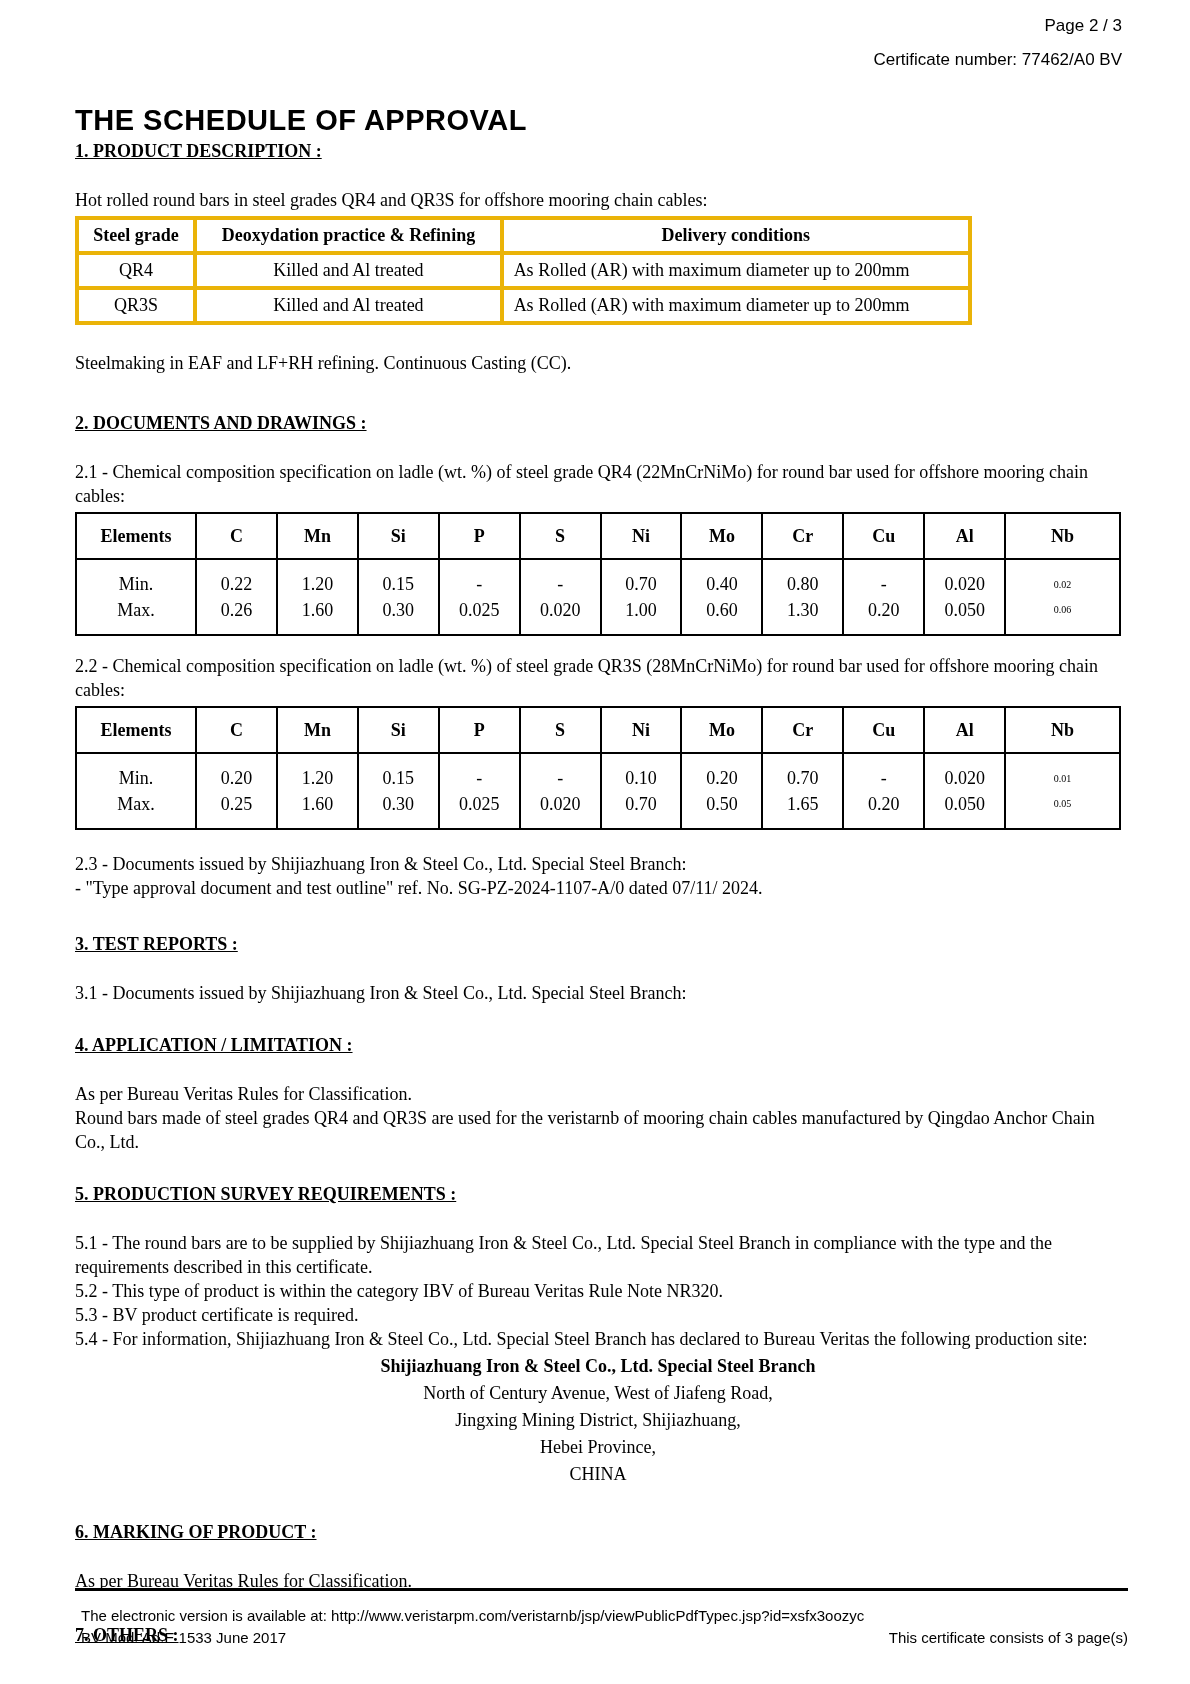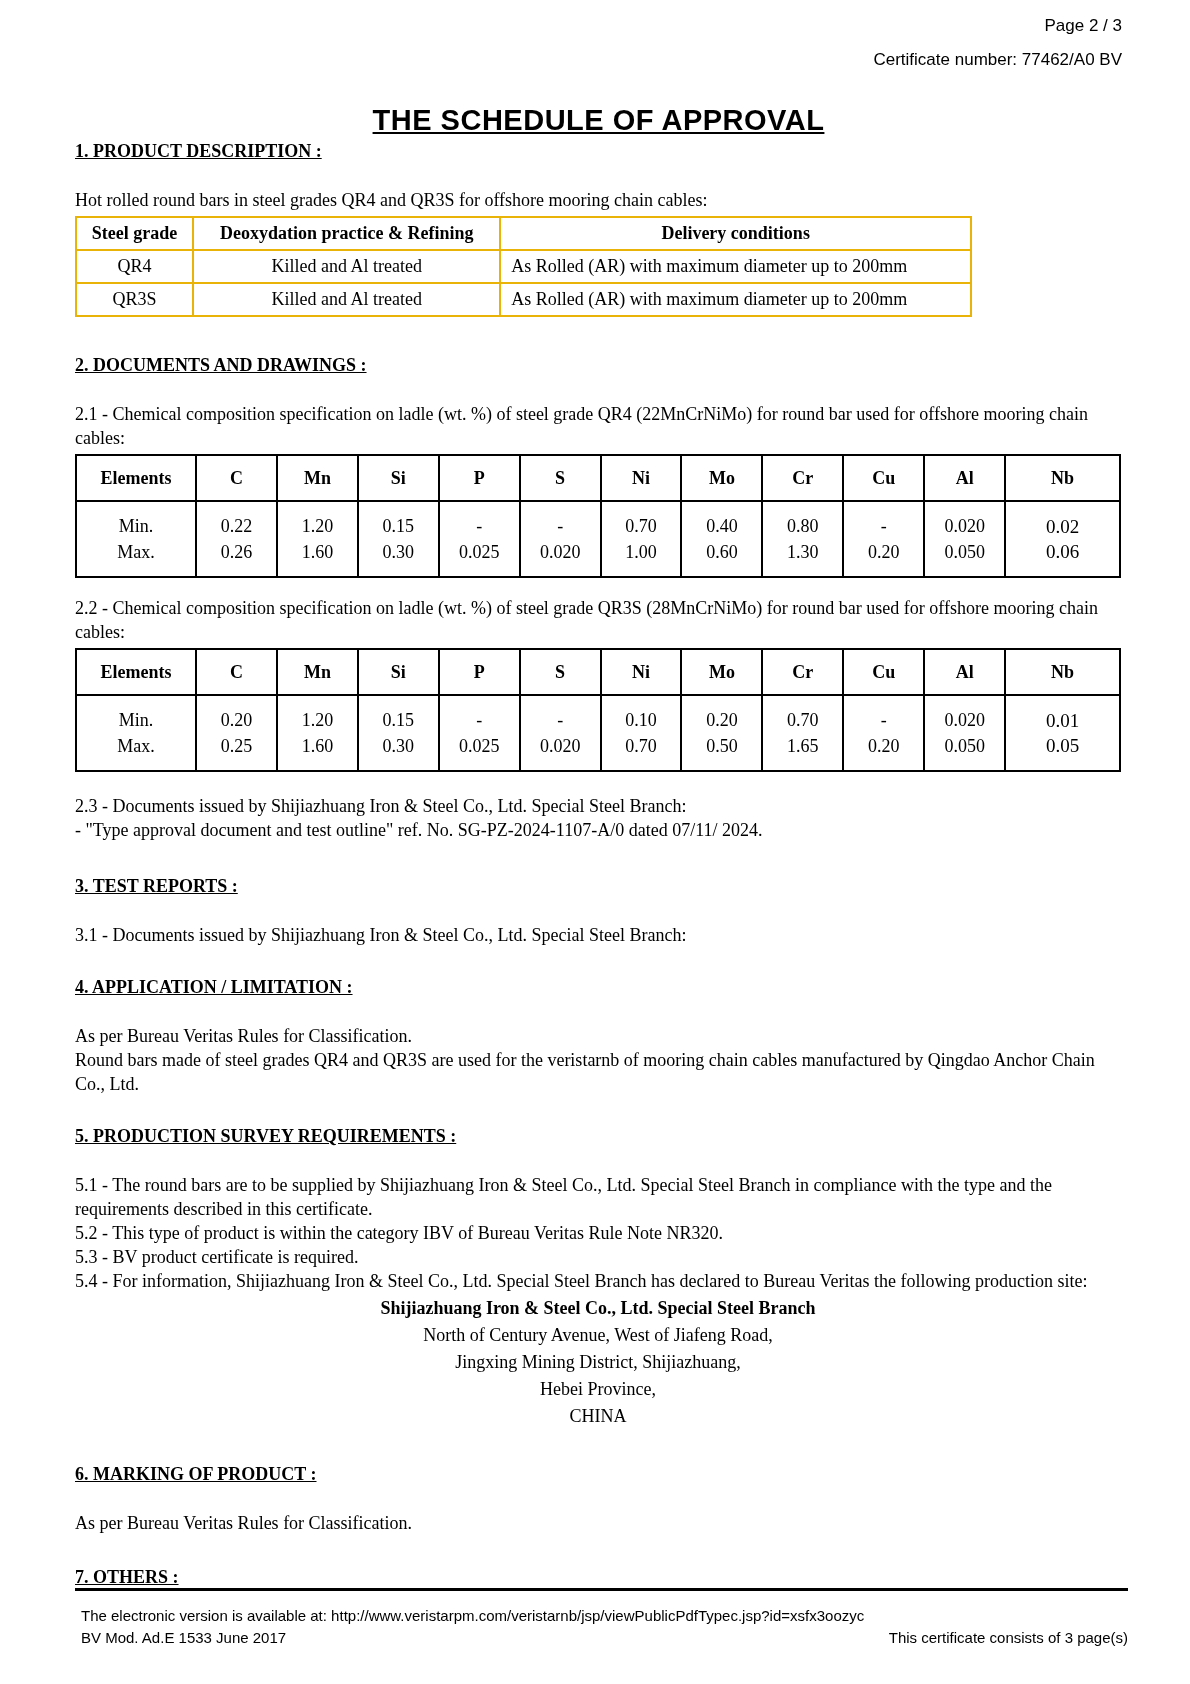--- a/index.html
+++ b/index.html
@@ -10,63 +10,62 @@
     color:#000;
     position:relative;
     overflow:hidden;
   }
   .page { padding:16px 68px 0 75px; position:relative; height:100%; }
 
   .page-header { text-align:right; font-family:"Liberation Sans", sans-serif; font-size:17px; }
   .page-header .page-num { margin-bottom:14px; }
 
   .doc-title {
-    text-align:center;
+    text-align:left;
     font-family:"Liberation Sans", sans-serif;
     font-size:29px; font-weight:bold;
-    text-decoration:underline;
     margin-top:34px;
     letter-spacing:0.5px;
   }
 
   .sec-heading {
     font-size:18px; font-weight:bold;
     text-decoration:underline;
     margin-top:30px;
   }
   .sec-heading.first { margin-top:4px; }
 
   .body-text { font-size:18px; line-height:24px; margin-top:26px; }
 
   table { border-collapse:collapse; }
 
   .product-table { width:897px; margin-top:4px; }
   .product-table th, .product-table td {
-    border:2px solid #eab308;
+    border:4px solid #eab308;
     font-size:18px;
     text-align:center;
     padding:5px 8px;
     height:25px;
   }
   .product-table th { font-weight:bold; }
   .product-table td.c2 { text-align:left; padding-left:10px;border-radius:7px; }
 
   .chem-table { width:1046px; margin-top:4px; table-layout:fixed; }
   .chem-table th, .chem-table td {
     border:2px solid #000;
     font-size:18px;
     text-align:center;
     padding:4px 2px;
   }
   .chem-table th { font-weight:bold; height:46px; }
   .chem-table td { height:76px; vertical-align:middle; }
   .chem-table td div { line-height:26px; }
   .chem-table th:first-child { width:11.5%; }
   .chem-table th:last-child { width:11%; }
-  .chem-table td.nb-col div { font-size:19px; line-height:25px; }
+  .chem-table td.nb-col div { font-size:10px; line-height:25px; }
 
   .centered-block { text-align:center; font-size:18px; line-height:27px; margin-top:2px; }
   .centered-block .site-name { font-weight:bold;text-align:center; }
 
   .doc-footer {
     position:absolute;
     left:75px; right:62px; bottom:38px;
     font-family:"Liberation Sans", sans-serif;
     font-size:15px;
   }
@@ -102,20 +101,21 @@
           <td class="c2">As Rolled (AR) with maximum diameter up to 200mm</td>
         </tr>
         <tr>
           <td class="c0">QR3S</td>
           <td class="c1">Killed and Al treated</td>
           <td class="c2">As Rolled (AR) with maximum diameter up to 200mm</td>
         </tr>
       </tbody>
     </table>
 
+  <div class="body-text">Steelmaking in EAF and LF+RH refining. Continuous Casting (CC).</div>
 
   <div class="sec-heading" style="margin-top:38px;">2. DOCUMENTS AND DRAWINGS :</div>
   <div class="body-text" style="max-width:1046px;">2.1 - Chemical composition specification on ladle (wt. %) of steel grade QR4 (22MnCrNiMo) for round bar used for offshore mooring chain cables:</div>
 
   <table class="chem-table">
       <tbody>
         <tr>
           <th>Elements</th>
           <th>C</th>
           <th>Mn</th>

